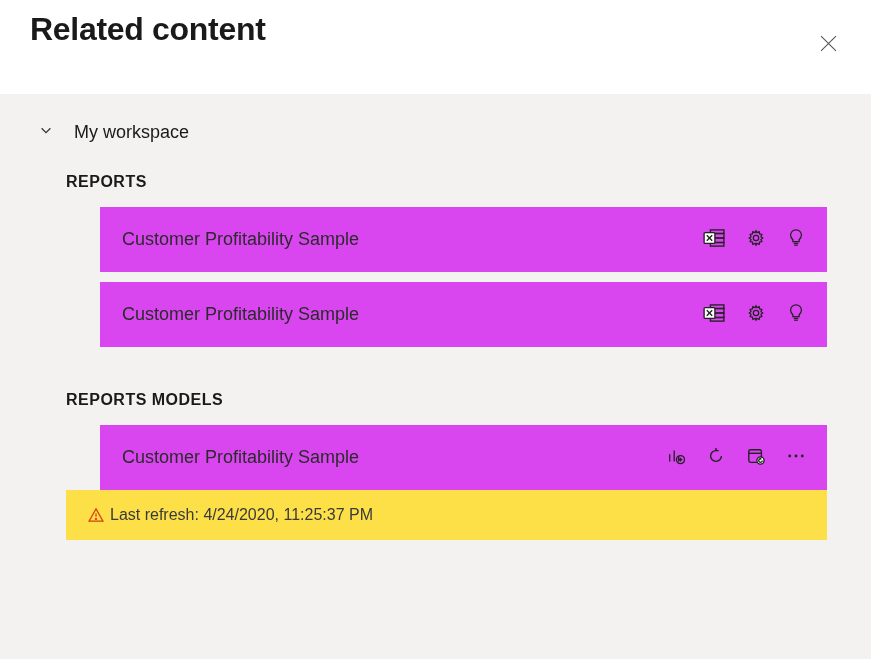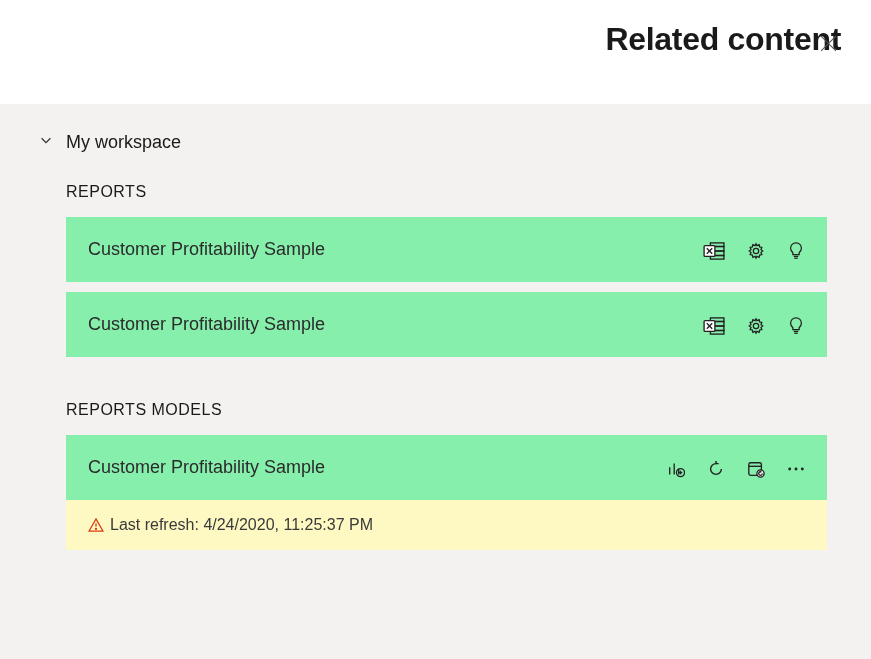--- a/index.html
+++ b/index.html
@@ -14,24 +14,23 @@
       width: 871px;
       height: 659px;
       overflow: hidden;
     }
     .panel {
       display: flex;
       flex-direction: column;
       height: 100%;
     }
     .header {
-      padding: 21px 30px 18px 30px;
+      padding: 11px 30px 18px 30px;
       position: relative;
       background: #fff;
-      text-align: right;
     }
     .header-title {
       font-size: 32px;
       font-weight: 700;
       color: #1a1a1a;
       letter-spacing: -0.3px;
       margin-bottom: 28px;
     }
     .header-subtitle {
       font-size: 18px;
@@ -54,58 +53,59 @@
       height: 17px;
     }
     .content-area {
       background: #f3f2f1;
       flex: 1;
       padding: 28px 20px 0 30px;
     }
     .workspace-row {
       display: flex;
       align-items: flex-start;
-      gap: 12px;
+      gap: 20px;
       margin-bottom: 30px;
       padding-left: 8px;
     }
     .chevron-icon {
       display: flex;
       align-items: center;
       justify-content: center;
       width: 16px;
       height: 16px;
     }
     .workspace-label {
       font-size: 18px;
       font-weight: 400;
       color: #1a1a1a;
     }
     .section-block {
       margin-bottom: 44px;
     }
     .section-heading {
       font-size: 16px;
-      font-weight: 400;
+      font-weight: 700;
       color: #1a1a1a;
       letter-spacing: 0.5px;
       margin-bottom: 16px;
       padding-left: 36px;
     }
     .items-wrapper {
       padding-left: 36px;
       padding-right: 24px;
     }
     .item-card {
-      background: #86efac;
+      background: #d946ef;
       padding: 22px 22px;
       display: flex;
-      align-items: flex-end;
+      align-items: flex-start;
       justify-content: space-between;
       margin-bottom: 10px;
+      margin-left: 34px;
     }
     .item-card:last-child {
       margin-bottom: 0;
     }
     .item-name {
       font-size: 18px;
       color: #2b2b2b;
       font-weight: 400;
     }
     .item-actions {
@@ -122,21 +122,21 @@
     }
     .action-icon svg {
       width: 18px;
       height: 18px;
     }
     .excel-icon svg {
       width: 22px;
       height: 18px;
     }
     .refresh-card {
-      background: #fef9c3;
+      background: #fde047;
       padding: 16px 22px;
       display: flex;
       align-items: center;
       gap: 6px;
     }
     .warn-icon {
       display: flex;
       align-items: center;
       color: #d93b0f;
     }

